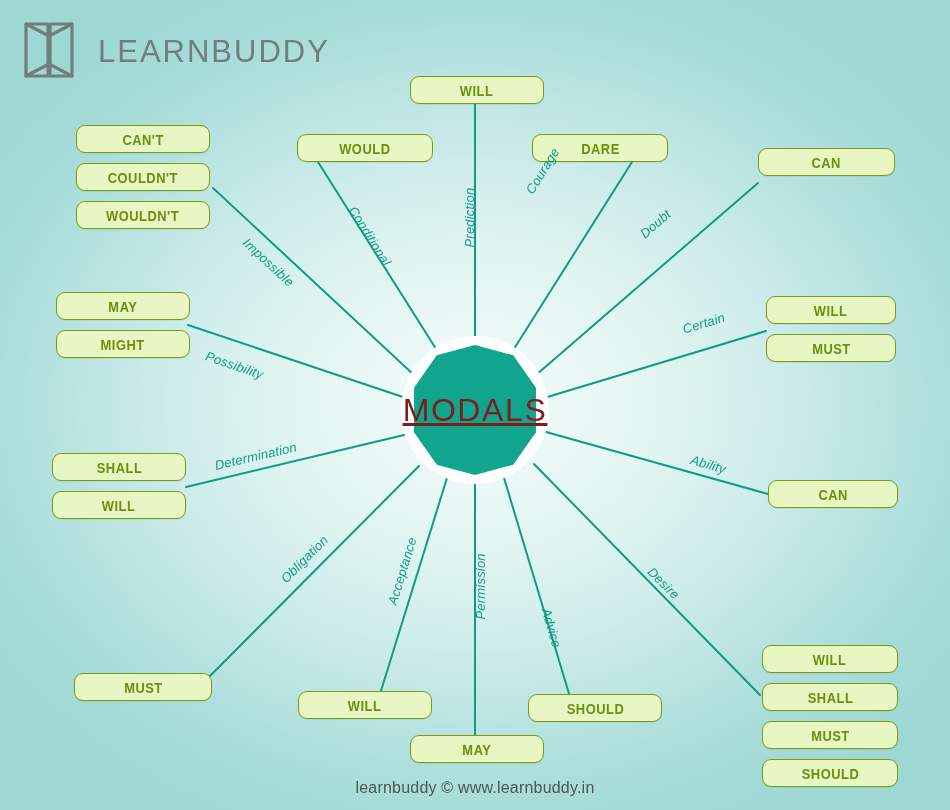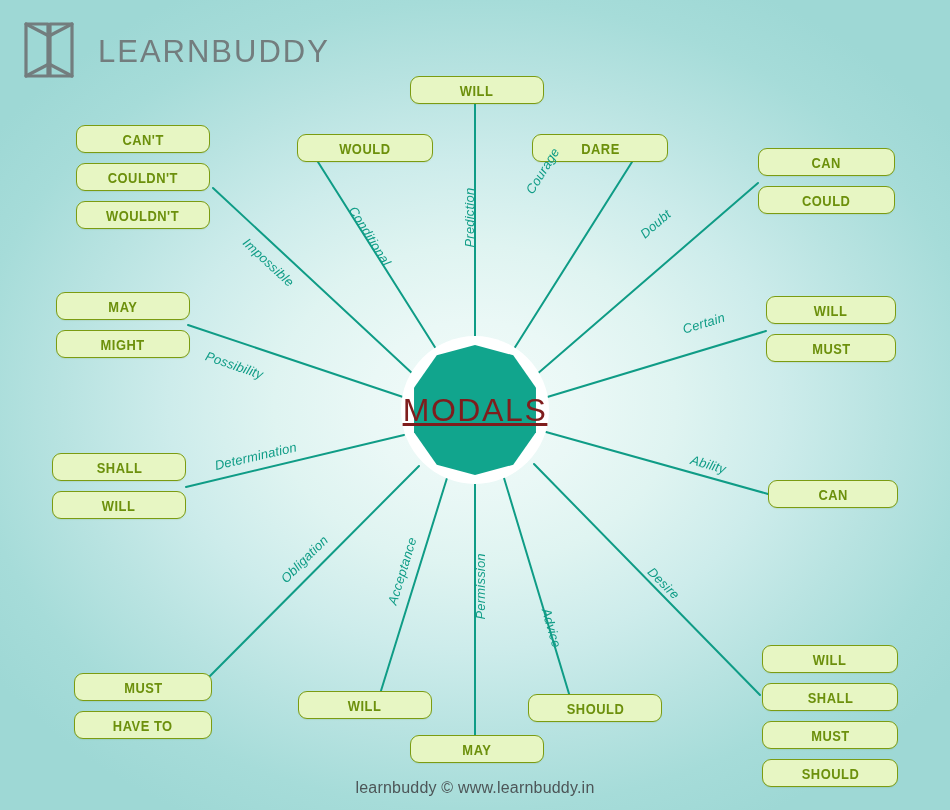--- a/index.html
+++ b/index.html
@@ -150,23 +150,20 @@
         <span>SHALL</span>
       </div>
       <div class="nbox">
         <span>WILL</span>
       </div>
     </div>
     <div class="stack" style="left: 74px; top: 673px; width: 138px;">
       <div class="nbox">
         <span>MUST</span>
       </div>
-      <div class="nbox">
-        <span>HAVE TO</span>
-      </div>
     </div>
     <div class="stack" style="left: 297px; top: 134px; width: 136px;">
       <div class="nbox">
         <span>WOULD</span>
       </div>
     </div>
     <div class="stack" style="left: 410px; top: 76px; width: 134px;">
       <div class="nbox">
         <span>WILL</span>
       </div>
@@ -187,23 +184,20 @@
       </div>
     </div>
     <div class="stack" style="left: 528px; top: 694px; width: 134px;">
       <div class="nbox">
         <span>SHOULD</span>
       </div>
     </div>
     <div class="stack" style="left: 758px; top: 148px; width: 137px;">
       <div class="nbox">
         <span>CAN</span>
-      </div>
-      <div class="nbox">
-        <span>COULD</span>
       </div>
     </div>
     <div class="stack" style="left: 766px; top: 296px; width: 130px;">
       <div class="nbox">
         <span>WILL</span>
       </div>
       <div class="nbox">
         <span>MUST</span>
       </div>
     </div>

